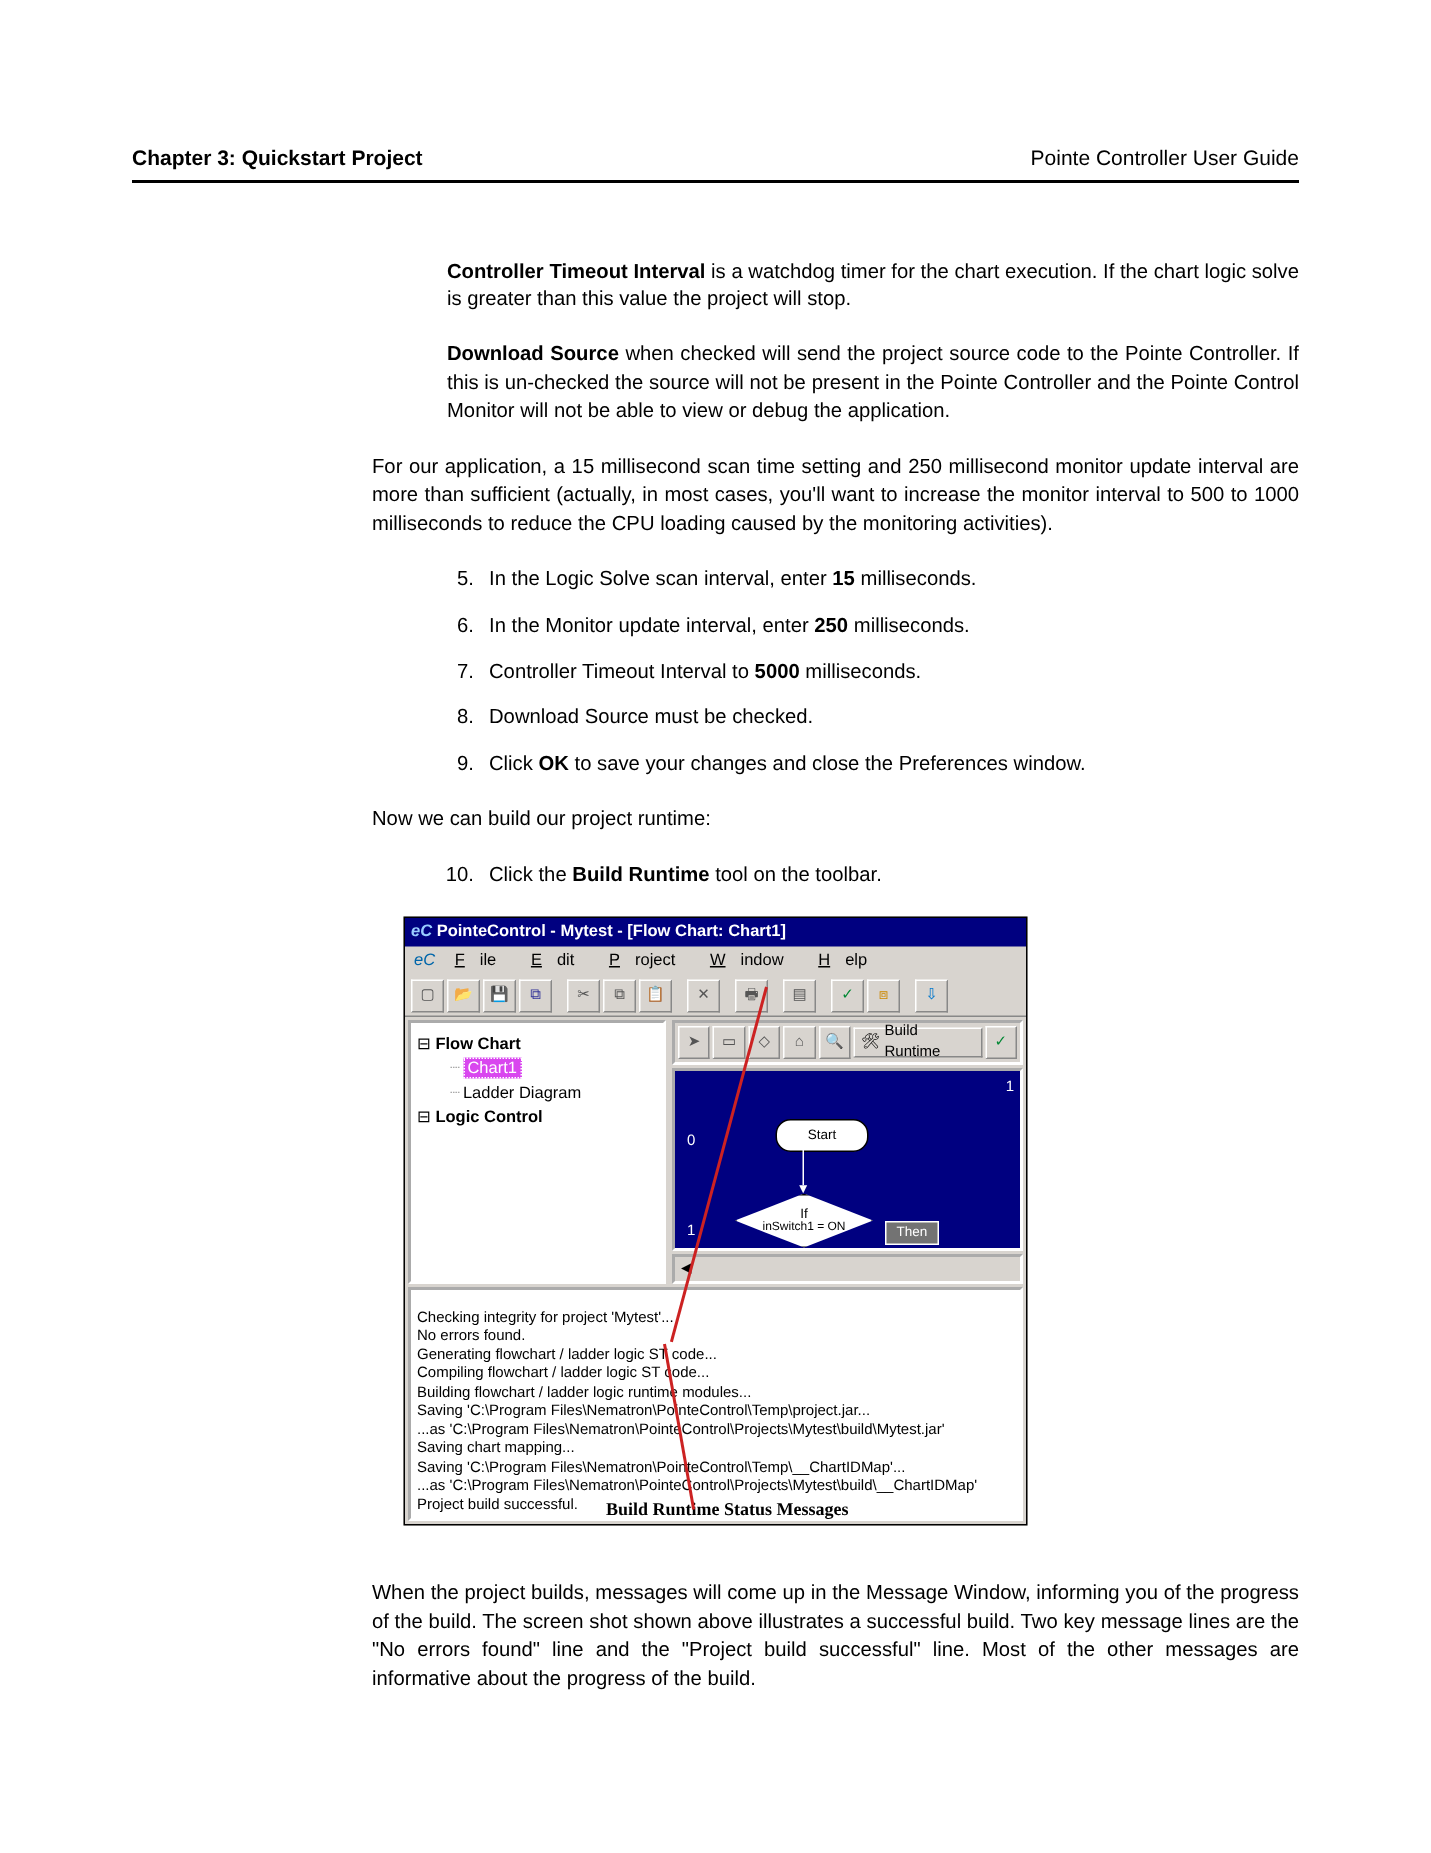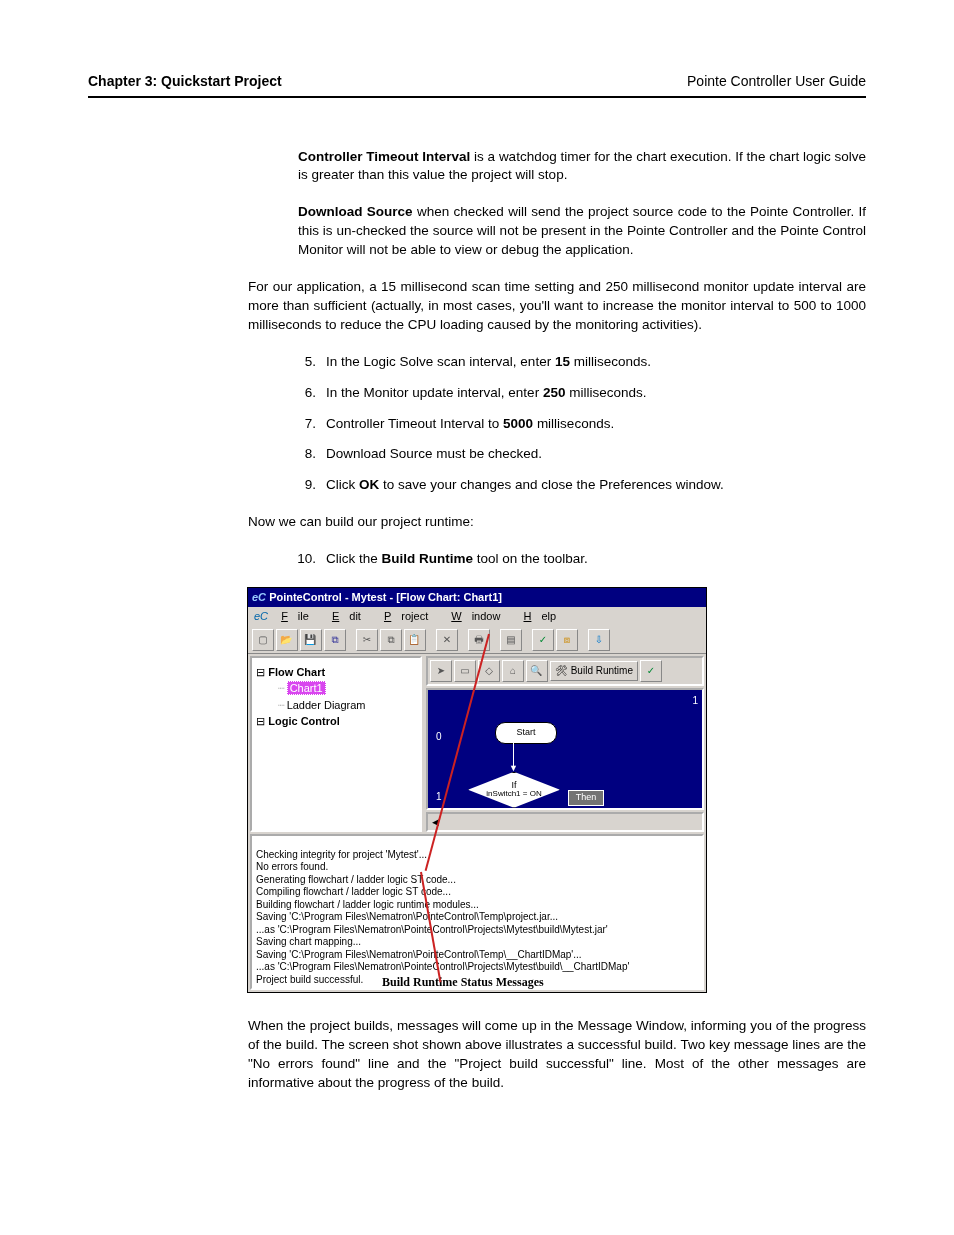--- a/index.html
+++ b/index.html
@@ -16,20 +16,21 @@
     padding: 72px 88px 40px 88px;
     box-sizing: border-box;
   }
   .header-row {
     display: flex;
     justify-content: space-between;
     border-bottom: 2px solid #000;
     padding-bottom: 4px;
     margin-bottom: 50px;
     font-size: 14px;
+    margin-top: 24px;
   }
   .header-left { font-weight: bold; }
   .section-indent {
     margin-left: 210px;
     text-align: justify;
     margin-bottom: 18px;
   }
   .full-para {
     margin-left: 160px;
     margin-right: 0;
@@ -41,22 +42,22 @@
     margin-bottom: 18px;
   }
   .ol-item {
     display: flex;
     margin-top: 12px;
   }
   .ol-num { width: 28px; flex-shrink: 0; text-align: right; padding-right: 10px; }
   .ol-txt { flex: 1; }
   .bold { font-weight: bold; }
   .fig-container {
-    margin: 14px auto 24px auto;
-    width: 460px;
+    margin: 14px auto 36px auto;
+    width: 416px;
   }
   .app-window {
     border: 1px solid #000;
     background: #d8d4cf;
     font-family: "MS Sans Serif", Tahoma, sans-serif;
     font-size: 11px;
   }
   .titlebar {
     background: #000080;
     color: #fff;

